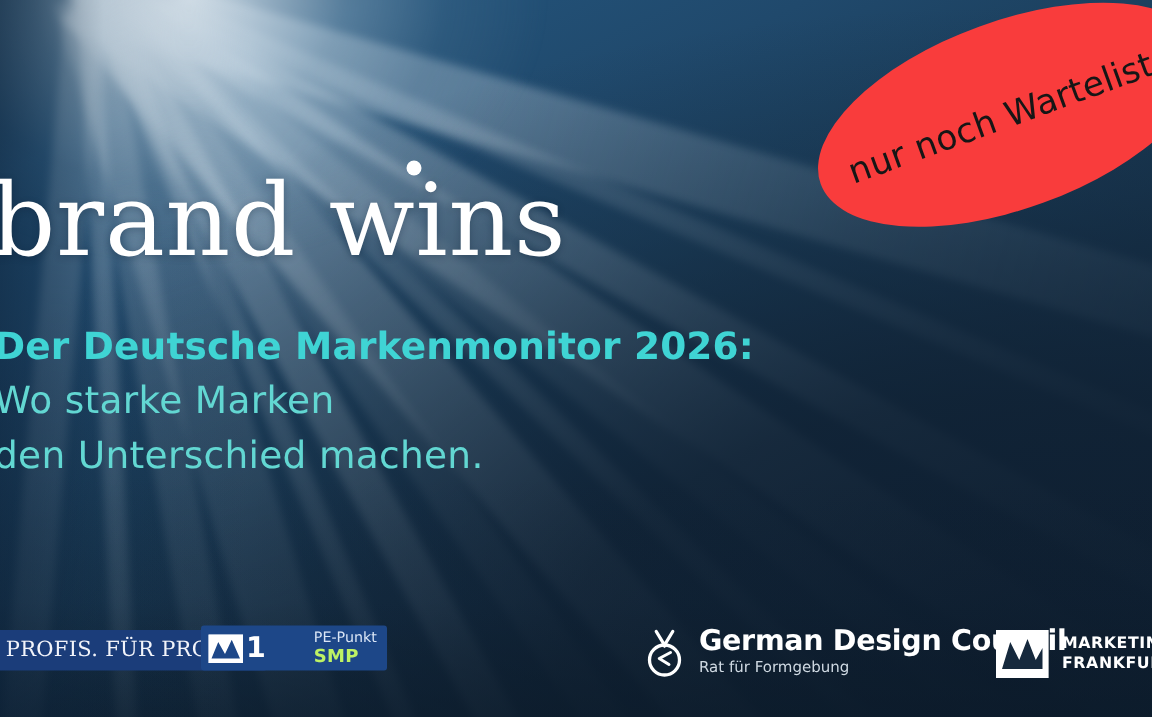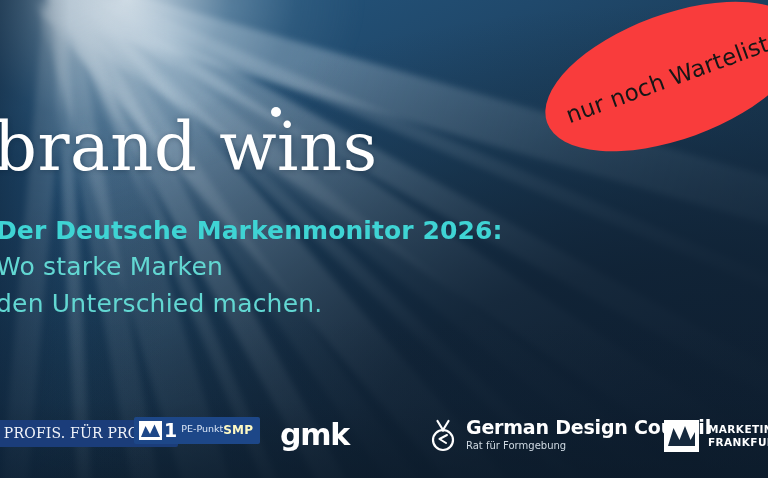--- a/index.html
+++ b/index.html
@@ -148,23 +148,23 @@
   }
   .pe-mark{
     width:23px; height:19px; background:#ffffff;
     position:relative; margin-right:2px; flex:0 0 auto;
   }
   .pe-mark svg{ display:block; }
   .pe-one{
     color:#ffffff; font-weight:bold; font-size:19px; line-height:19px;
     font-family:"DejaVu Sans", sans-serif; margin-right:4px;
   }
-  .pe-words{ display:flex; flex-direction:row; line-height:1.03; }
+  .pe-words{ display:flex; flex-direction:column; line-height:1.03;margin-left:28px; }
   .pe-words .a{ color:#dbe6f6; font-size:9.5px; }
-  .pe-words .b{ color:#fef9c3; font-size:12px; font-weight:bold; letter-spacing:.2px; }
+  .pe-words .b{ color:#bef264; font-size:12px; font-weight:bold; letter-spacing:.2px; }
 
   
   .logo-gmk{ left:280px; top:4px; }
   .gmk-word{
     color:#ffffff; font-weight:bold; font-size:30px; line-height:30px;
     font-family:"DejaVu Sans", sans-serif; letter-spacing:-1.2px;
     position:relative;
   }
   .gmk-sub{ display:flex; flex-direction:column; margin-left:9px; line-height:1.18; }
   .gmk-sub span{ color:#e8eef4; font-size:9.5px; letter-spacing:1.1px; font-weight:bold; }
@@ -240,21 +240,20 @@
         </svg>
       </span>
       <span class="pe-one">1</span>
       <span class="pe-words">
         <span class="a">PE-Punkt</span>
         <span class="b">SMP</span>
       </span>
     </div>
 
     <div class="logo logo-gmk">
-      <span class="gmk-word">gmk</span>
     </div>
 
     <div class="logo logo-gdc">
       <span class="gdc-icon">
         <svg width="30" height="36" viewBox="0 0 30 36">
           <circle cx="15" cy="23" r="10" fill="none" stroke="#ffffff" stroke-width="2.2"></circle>
           <path d="M9.5 4 L15 13 L20.5 4" fill="none" stroke="#ffffff" stroke-width="2.2" stroke-linecap="round"></path>
           <line x1="15" y1="11" x2="15" y2="14.5" stroke="#ffffff" stroke-width="2.2"></line>
           <path d="M19 18 L11.5 22 L18 26" fill="none" stroke="#ffffff" stroke-width="2" stroke-linejoin="round" stroke-linecap="round"></path>
         </svg>

